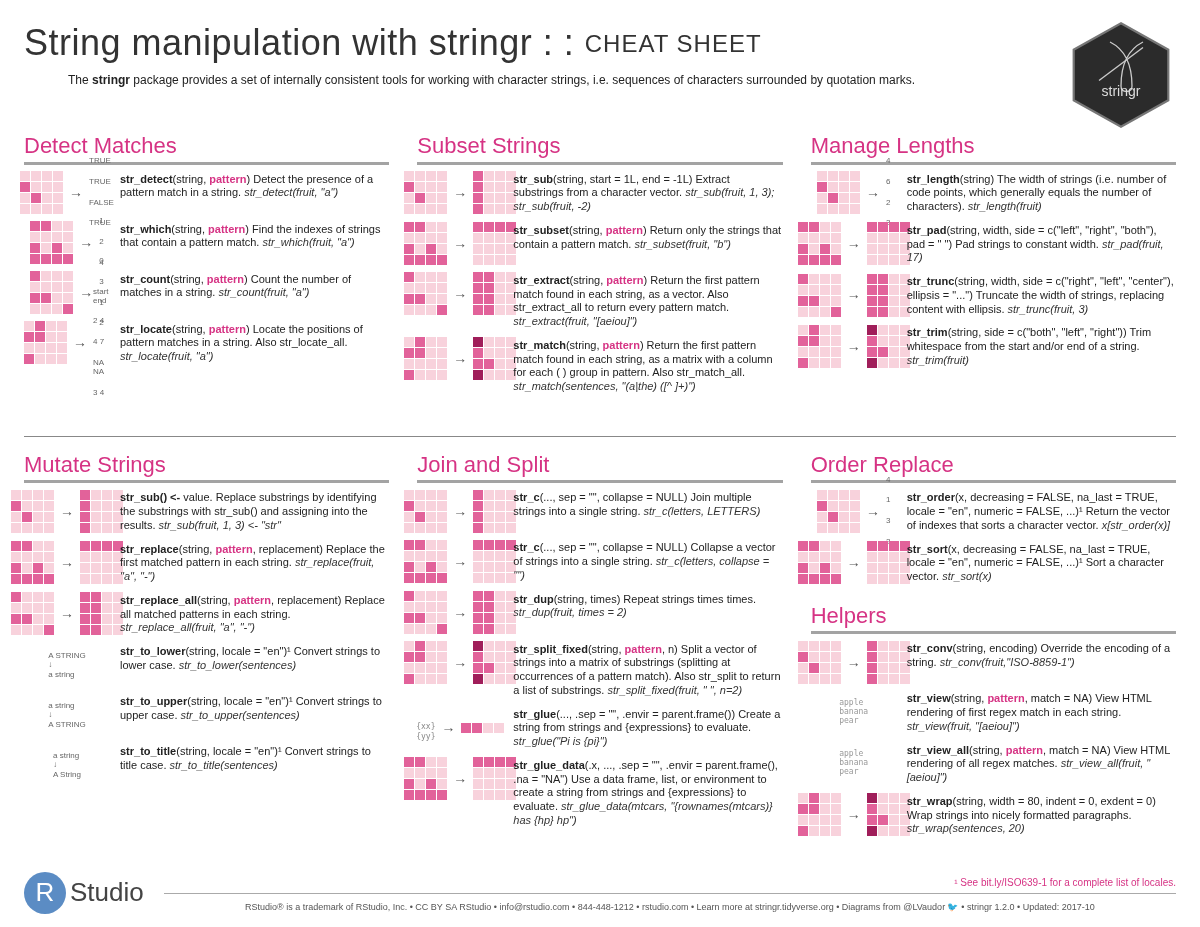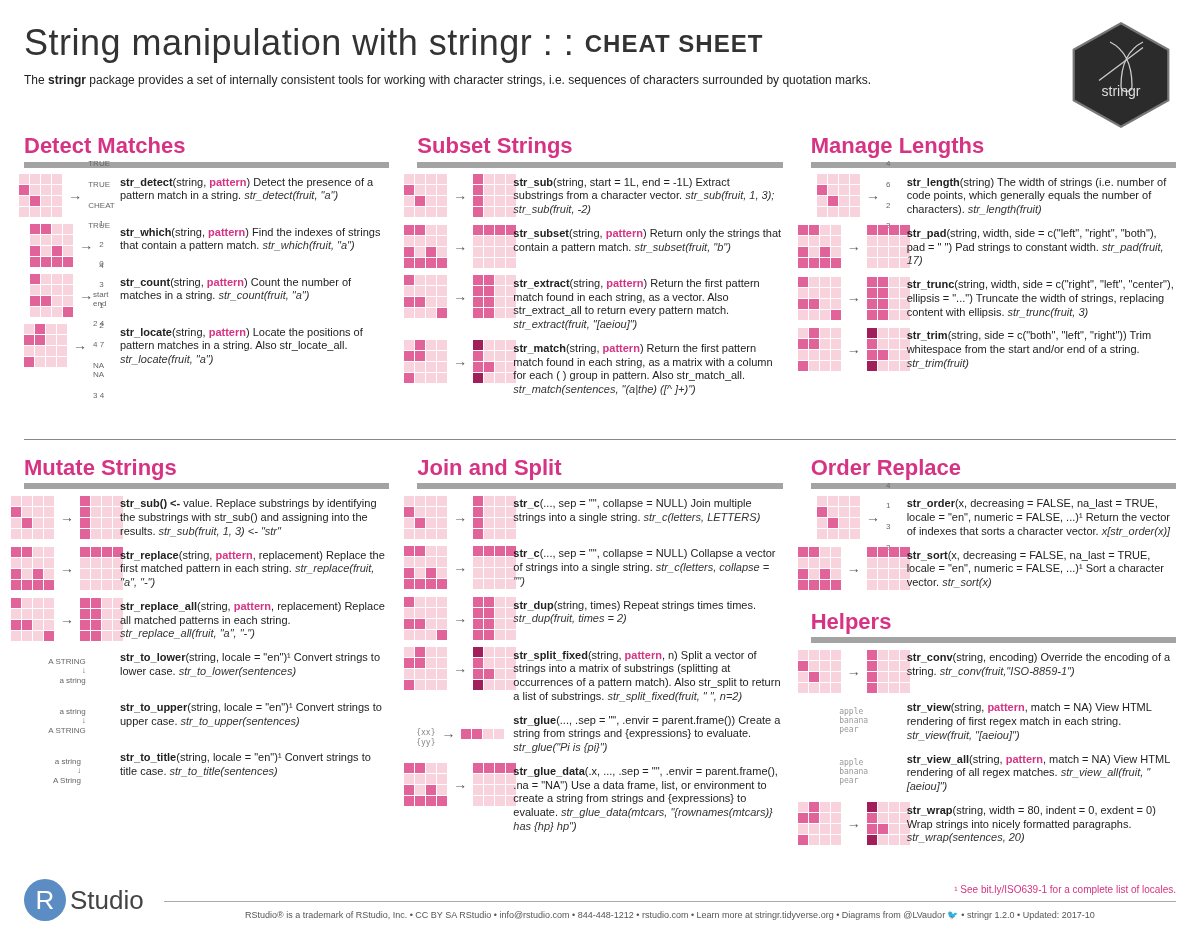--- a/index.html
+++ b/index.html
@@ -13,41 +13,41 @@
     line-height: 1.25;
   }
   .header { display: flex; align-items: flex-start; gap: 20px; }
   .header-text { flex: 1; }
   h1 {
     font-weight: 200;
     font-size: 36px;
     letter-spacing: .5px;
     color: #333;
   }
-  h1 .sub { font-weight: 700; font-size: 24px; letter-spacing: 1px; vertical-align: 3px; }
-  .intro { font-size: 12px; margin-top: 8px; }
+  h1 .sub { font-weight: 400; font-size: 24px; letter-spacing: 1px; vertical-align: 3px; }
+  .intro { font-size: 12px; margin-top: 8px; margin-left: 44px; }
   .hex {
     width: 110px; height: 100px; position: relative;
     display:flex; align-items:center; justify-content:center;
     color:#fff; flex-shrink:0;
   }
   .hex svg { position:absolute; inset:0; }
   .hex .hx-label { position:relative; font-size:14px; margin-top:44px; color:#ddd;}
   .columns {
     display: grid;
     grid-template-columns: 1fr 1fr 1fr;
     gap: 28px;
     margin-top: 12px;
   }
   .section { margin-bottom: 18px; }
   .section h2 {
     color: #d63384;
     font-size: 22px;
-    font-weight: 700;
-    border-bottom: 6px solid #a3a3a3;
+    font-weight: 400;
+    border-bottom: 3px solid #a3a3a3;
     padding-bottom: 2px;
     margin-bottom: 8px;
   }
   .entry {
     display: flex;
     gap: 10px;
     margin-bottom: 10px;
   }
   .thumb {
     width: 86px; min-width:86px; height: 40px;
@@ -74,21 +74,21 @@
   .rlogo { display:flex; align-items:center; font-size:26px; color:#444;}
   .rcirc {
     width:42px;height:42px;border-radius:50%;background:#5b8cc4;color:#fff;
     display:flex;align-items:center;justify-content:center;font-size:26px;margin-right:4px;
     font-weight:400;
   }
   .footnote { text-align:right; font-size:10px; color:#d63384; }
   .footline { font-size:9px; color:#555; border-top:1px solid #aaa; padding-top:8px; margin-top:4px; text-align:center;}
   .small-list { font-size:8px; color:#999; line-height:1.1; font-family:monospace;}
   .vlist { display:flex; flex-direction:column; font-size:8px; color:#666; gap:12px; line-height:1.1;}
-  .caseblock { font-size:8px; color:#666; text-align:right; line-height:1.2;}
+  .caseblock { font-size:8px; color:#666; text-align:left; line-height:1.2;}
 </style>
 </head>
 <body>
 
 <div class="header">
   <div class="header-text">
     <h1>
       <span>String manipulation with stringr : :</span>
       <span class="sub">CHEAT SHEET</span>
     </h1>
@@ -129,21 +129,21 @@
               <div class="cell"></div>
               <div class="cell"></div>
               <div class="cell"></div>
               <div class="cell"></div>
               <div class="cell"></div>
             </div>
             <span class="arr">→</span>
             <div class="vlist">
               <span>TRUE</span>
               <span>TRUE</span>
-              <span>CHEAT</span>
+              <span>FALSE</span>
               <span>TRUE</span>
             </div>
           </div>
           <div class="txt"><span class="fn">str_detect</span>(string, <span class="kw">pattern</span>) Detect the presence of a pattern match in a string. <span class="ex">str_detect(fruit, "a")</span></div>
         </div>
         <div class="entry">
           <div class="thumb">
             <div class="grid">
               <div class="cell d"></div>
               <div class="cell d"></div>

